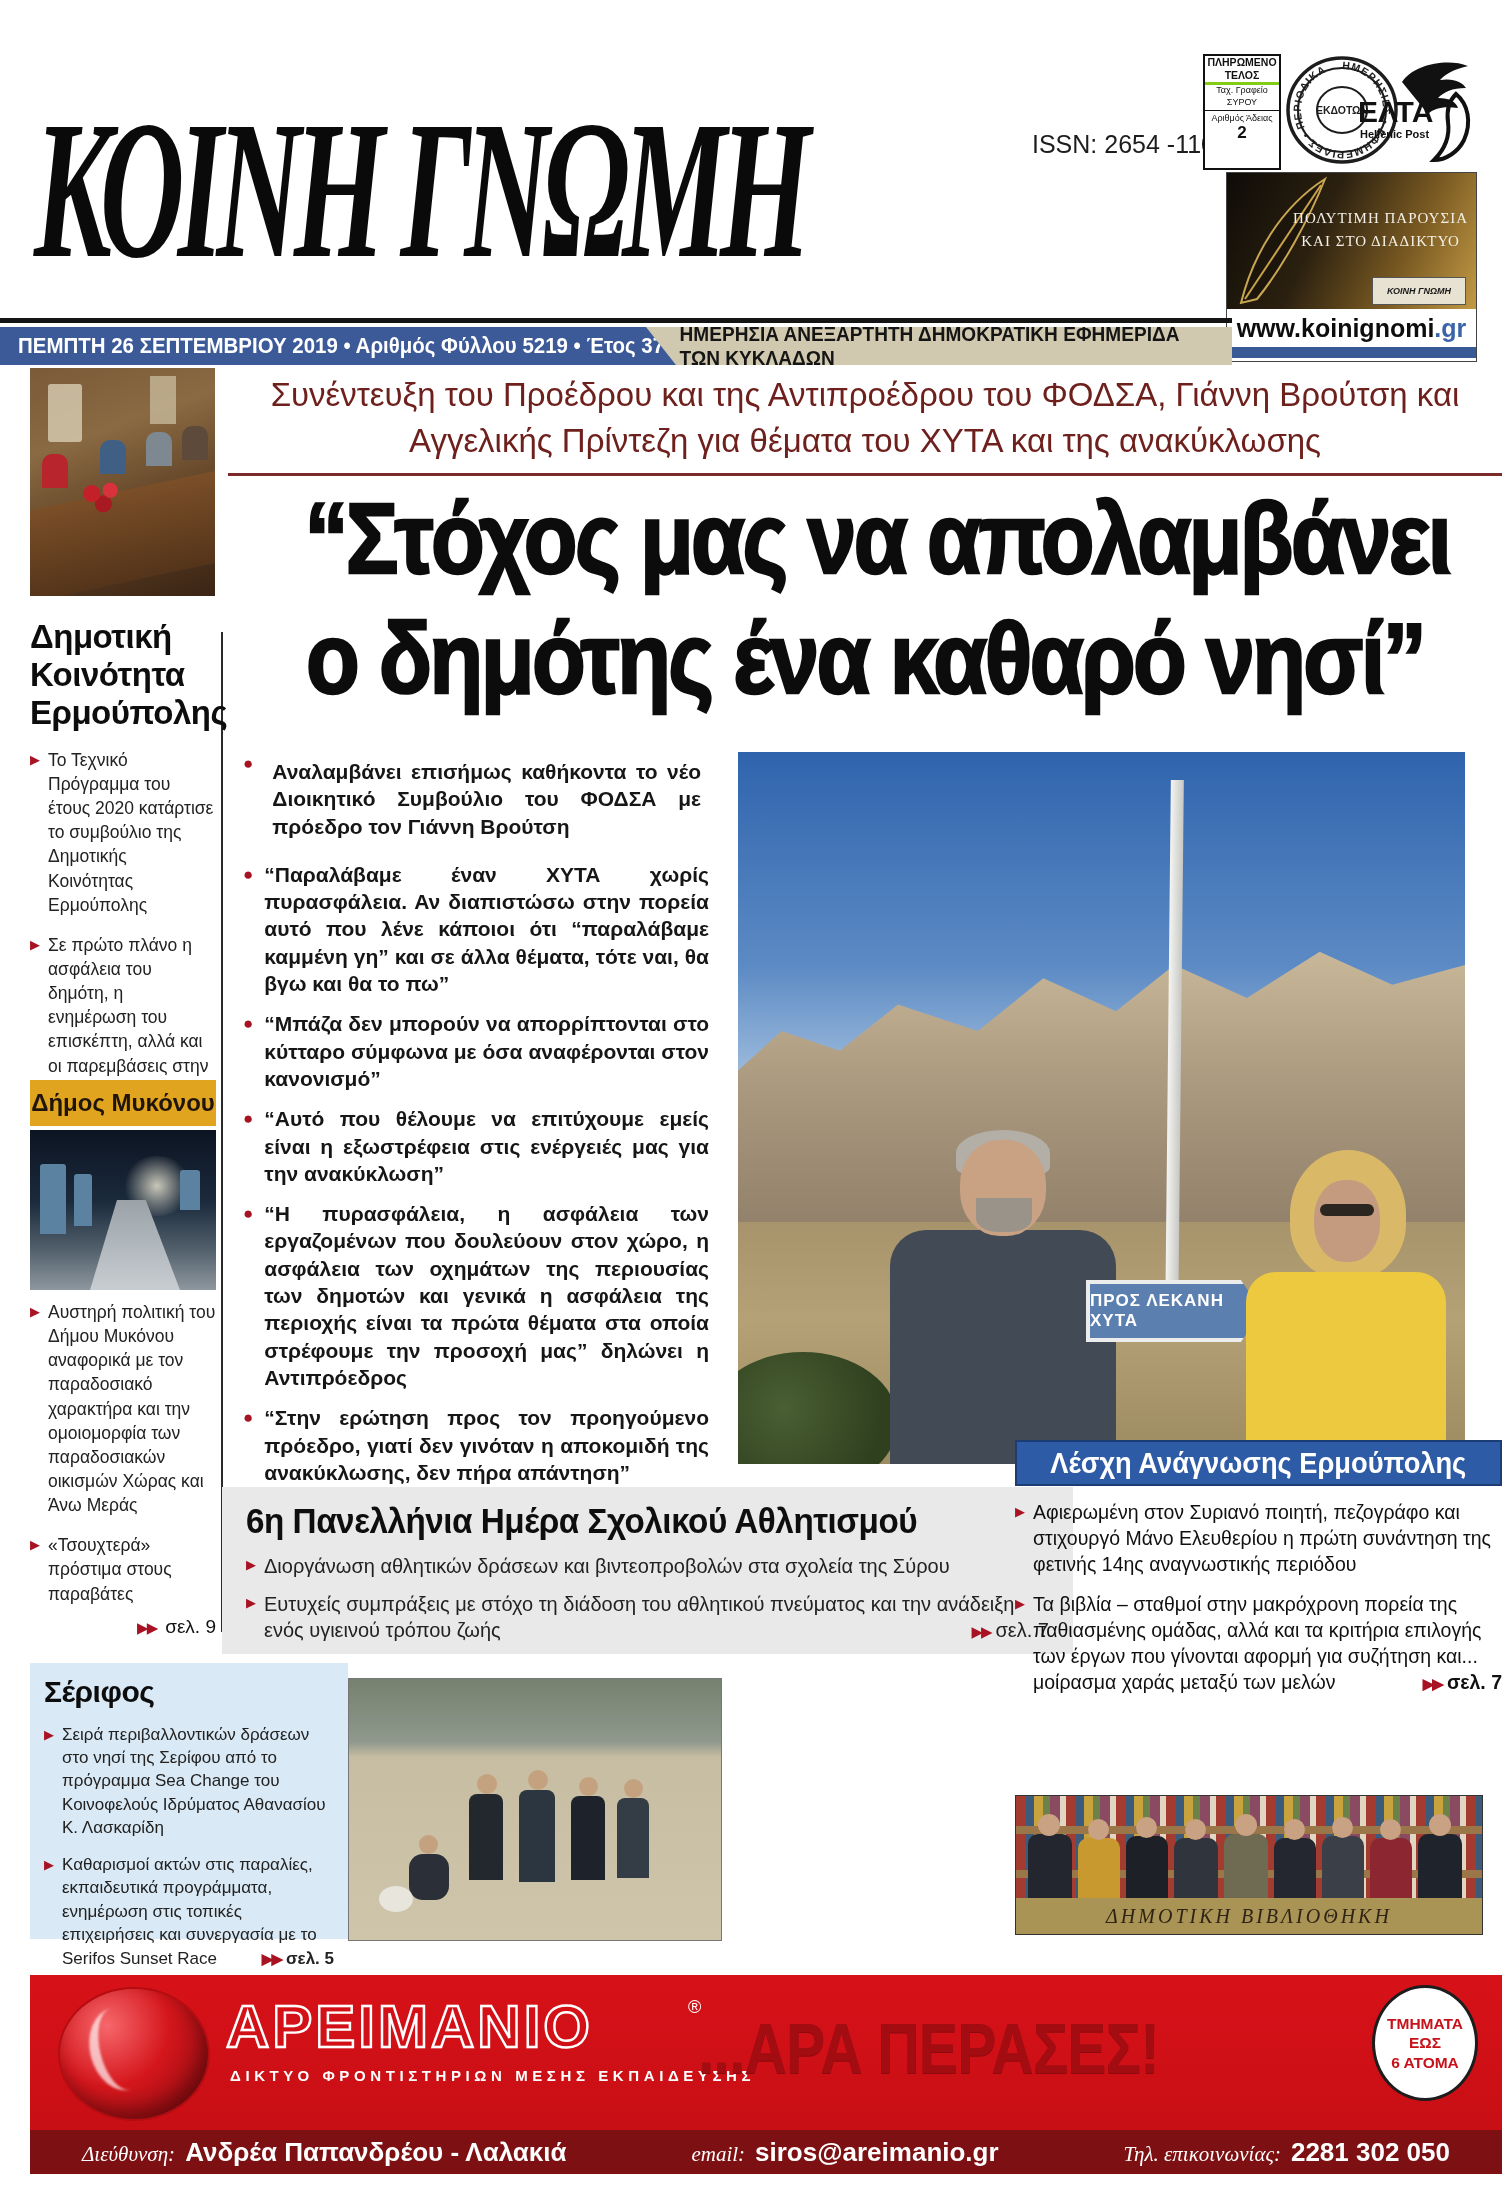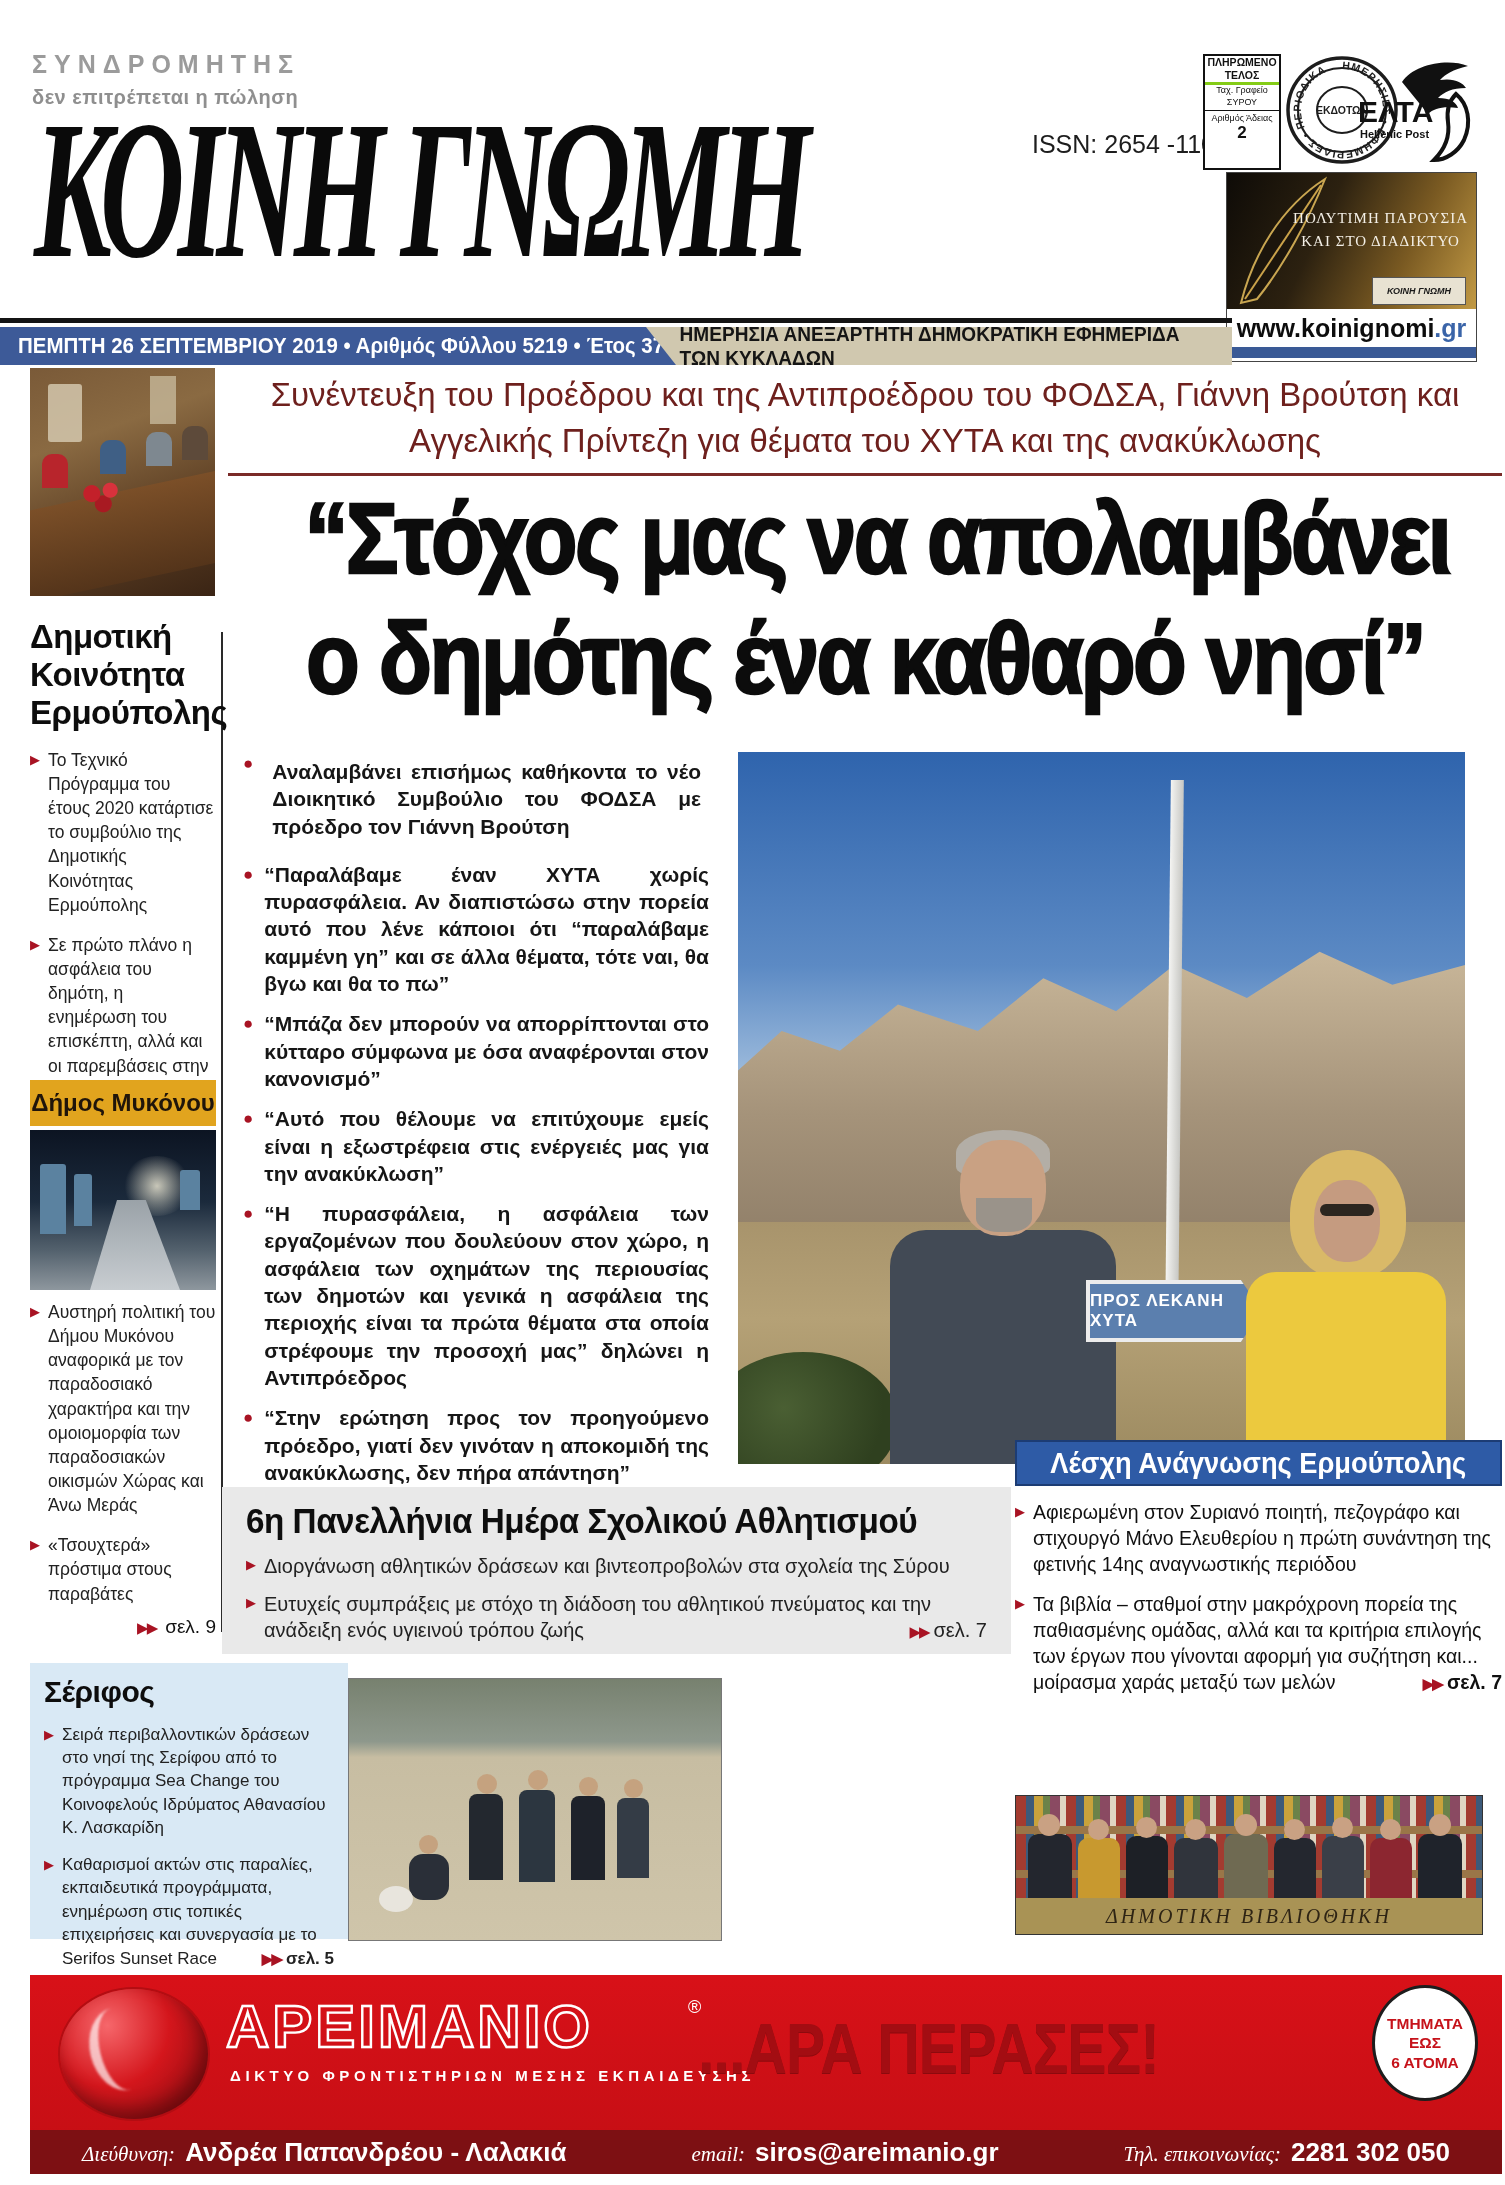--- a/index.html
+++ b/index.html
@@ -122,21 +122,21 @@
   .serifos-box{position:absolute;left:30px;top:1663px;width:318px;height:276px;background:#d9e9f5;
       box-sizing:border-box;padding:12px 14px;}
   .serifos-box .sb-title{font-size:30px;}
   .serifos-box .sb-bullet{font-size:17px;margin-top:13px;}
   .photo-beach{left:348px;top:1678px;width:372px;height:261px;border:1px solid #777;
       background:linear-gradient(180deg,#77816f 0%,#8e988c 24%,#c7bda2 30%,#cfc5aa 100%);}
   .bfig{position:absolute;border-radius:8px 8px 0 0;}
   .bhead{position:absolute;border-radius:50%;background:#c5a27f;}
 
   
-  .sports{position:absolute;left:222px;top:1487px;width:789px;height:167px;background:#e9e9e9;
+  .sports{position:absolute;left:222px;top:1487px;width:851px;height:167px;background:#e9e9e9;
       box-sizing:border-box;padding:14px 24px;}
   .sports-title{font-size:35px;font-weight:bold;color:#0e0e0e;letter-spacing:-.5px;transform:scaleX(.95);transform-origin:left;white-space:nowrap;}
   .sports .sb-bullet{font-size:20px;margin-top:12px;line-height:1.3;}
   .sports .inline-ref{float:right;font-weight:normal;font-size:20px;}
 
   
   .club{position:absolute;left:1015px;top:1440px;width:487px;}
   .club-header{height:46px;background:#2e5ba6;border:2px solid #1c3c74;box-sizing:border-box;
       display:flex;align-items:center;justify-content:center;color:#fff;font-size:29px;font-weight:bold;white-space:nowrap;}
   .club-header .t{transform:scaleX(.94);}
@@ -172,24 +172,20 @@
       padding:0 52px;color:#fff;}
   .ad-strip .grp{display:flex;align-items:baseline;gap:10px;}
   .ad-strip .lbl{font-family:"Liberation Serif",serif;font-style:italic;font-size:21px;}
   .ad-strip .val{font-size:26px;font-weight:bold;}
 </style>
 </head>
 <body>
 
 <div class="page">
 
-  <div class="subscriber">
-    <div class="l1">ΣΥΝΔΡΟΜΗΤΗΣ</div>
-    <div class="l2">δεν επιτρέπεται η πώληση</div>
-  </div>
 
   <div class="masthead-title">ΚΟΙΝΗ ΓΝΩΜΗ</div>
 
   <div class="issn">ISSN: 2654 -1106</div>
 
   <div class="stamp-box">
     <div class="b">ΠΛΗΡΩΜΕΝΟ</div>
     <div class="b" style="border-bottom:3px solid #84cc16;">ΤΕΛΟΣ</div>
     <div>Ταχ. Γραφείο</div>
     <div>ΣΥΡΟΥ</div>

